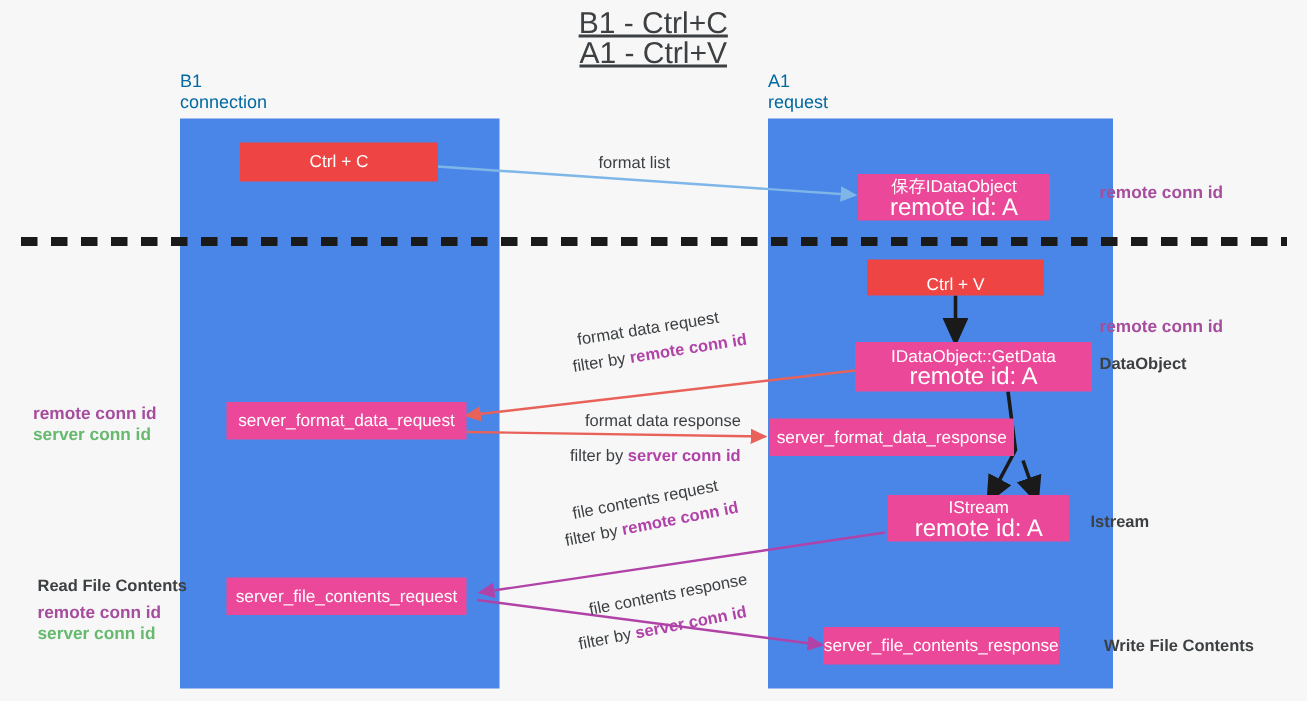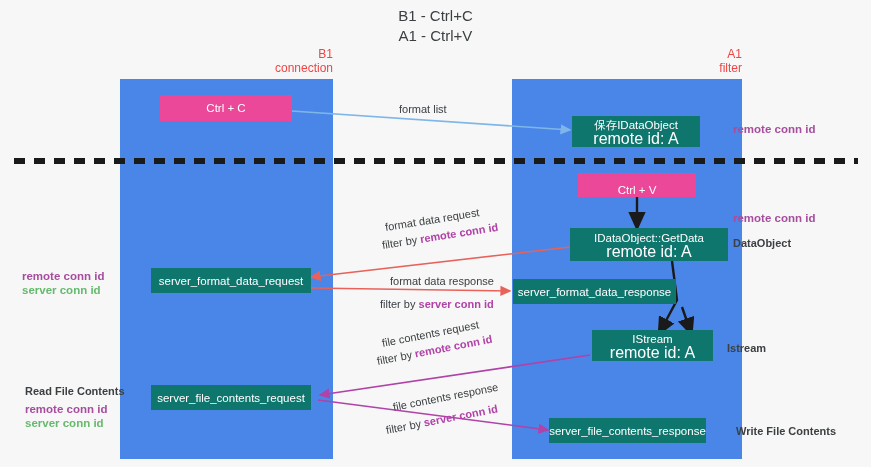--- a/index.html
+++ b/index.html
@@ -8,39 +8,39 @@
     background:#f7f7f7;
     font-family:"Liberation Sans","DejaVu Sans",sans-serif;
     position:relative;overflow:hidden;
     color:#3c4043;
   }
   #stage{position:absolute;left:0;top:0;width:871px;height:467px;}
 
   
   .title{
     position:absolute;left:0;top:6px;width:871px;
-    text-align:center;font-size:15px;line-height:20px;color:#3c4043;
+    text-align:center;font-size:20px;line-height:20px;color:#3c4043;text-decoration:underline;
   }
 
   
   .col-head{
-    position:absolute;text-align:right;font-size:12px;line-height:14px;color:#ef4444;
+    position:absolute;text-align:left;font-size:12px;line-height:14px;color:#0369a1;
   }
 
   
   .lane{position:absolute;background:#4a86e8;}
 
   
   .node{
     position:absolute;box-sizing:border-box;
     display:flex;flex-direction:column;align-items:center;justify-content:center;
     color:#ffffff;font-size:11.5px;line-height:14px;text-align:center;
   }
-  .node.green{background:#ec4899;}
-  .node.orange{background:#0f766e;}
+  .node.green{background:#ef4444;}
+  .node.orange{background:#ec4899;}
   .node .l2{font-size:16px;}
 
   
   .side-label{
     position:absolute;font-size:11px;line-height:14px;color:#3c4043;white-space:nowrap;font-weight:bold;
   }
 
   
   .key{
     position:absolute;font-size:11.5px;line-height:14px;font-weight:bold;white-space:nowrap;
@@ -68,21 +68,21 @@
     <div>B1 - Ctrl+C</div>
     <div>A1 - Ctrl+V</div>
   </div>
 
   <div class="col-head" style="left:120px;top:47px;width:213px;">
     <div>B1</div>
     <div>connection</div>
   </div>
   <div class="col-head" style="left:512px;top:47px;width:230px;">
     <div>A1</div>
-    <div>filter</div>
+    <div>request</div>
   </div>
 
   <div class="lane" style="left:120px;top:79px;width:213px;height:380px;"></div>
   <div class="lane" style="left:512px;top:79px;width:230px;height:380px;"></div>
 
   <svg class="overlay" viewBox="0 0 871 467">
     <defs>
       <marker id="ah-blue" markerWidth="7" markerHeight="7" refX="6" refY="3.2" orient="auto">
         <path d="M0,0 L7,3.2 L0,6.4 z" fill="#7eb6e8"></path>
       </marker>

